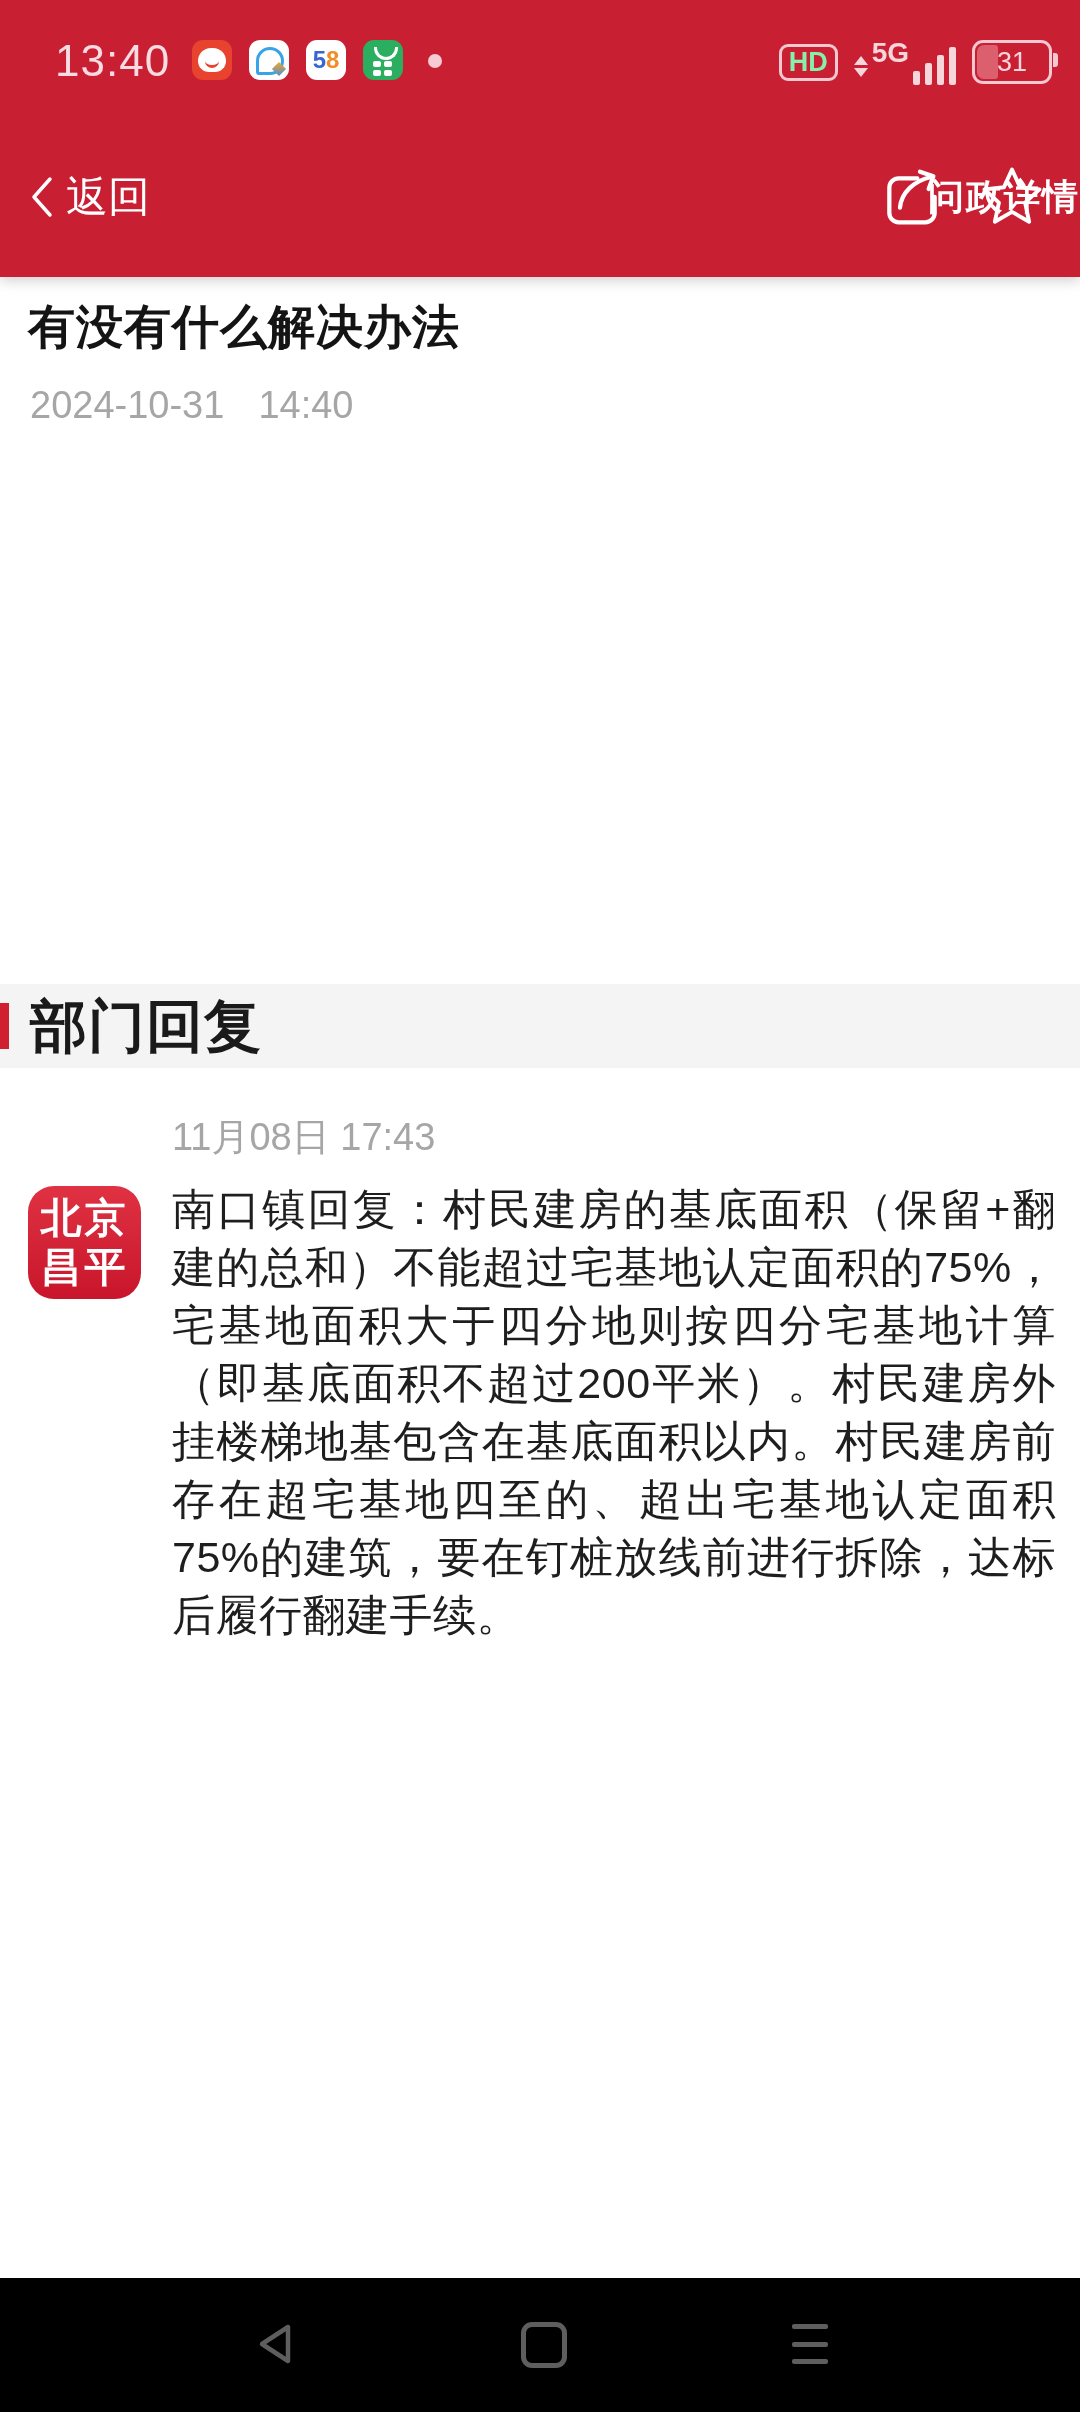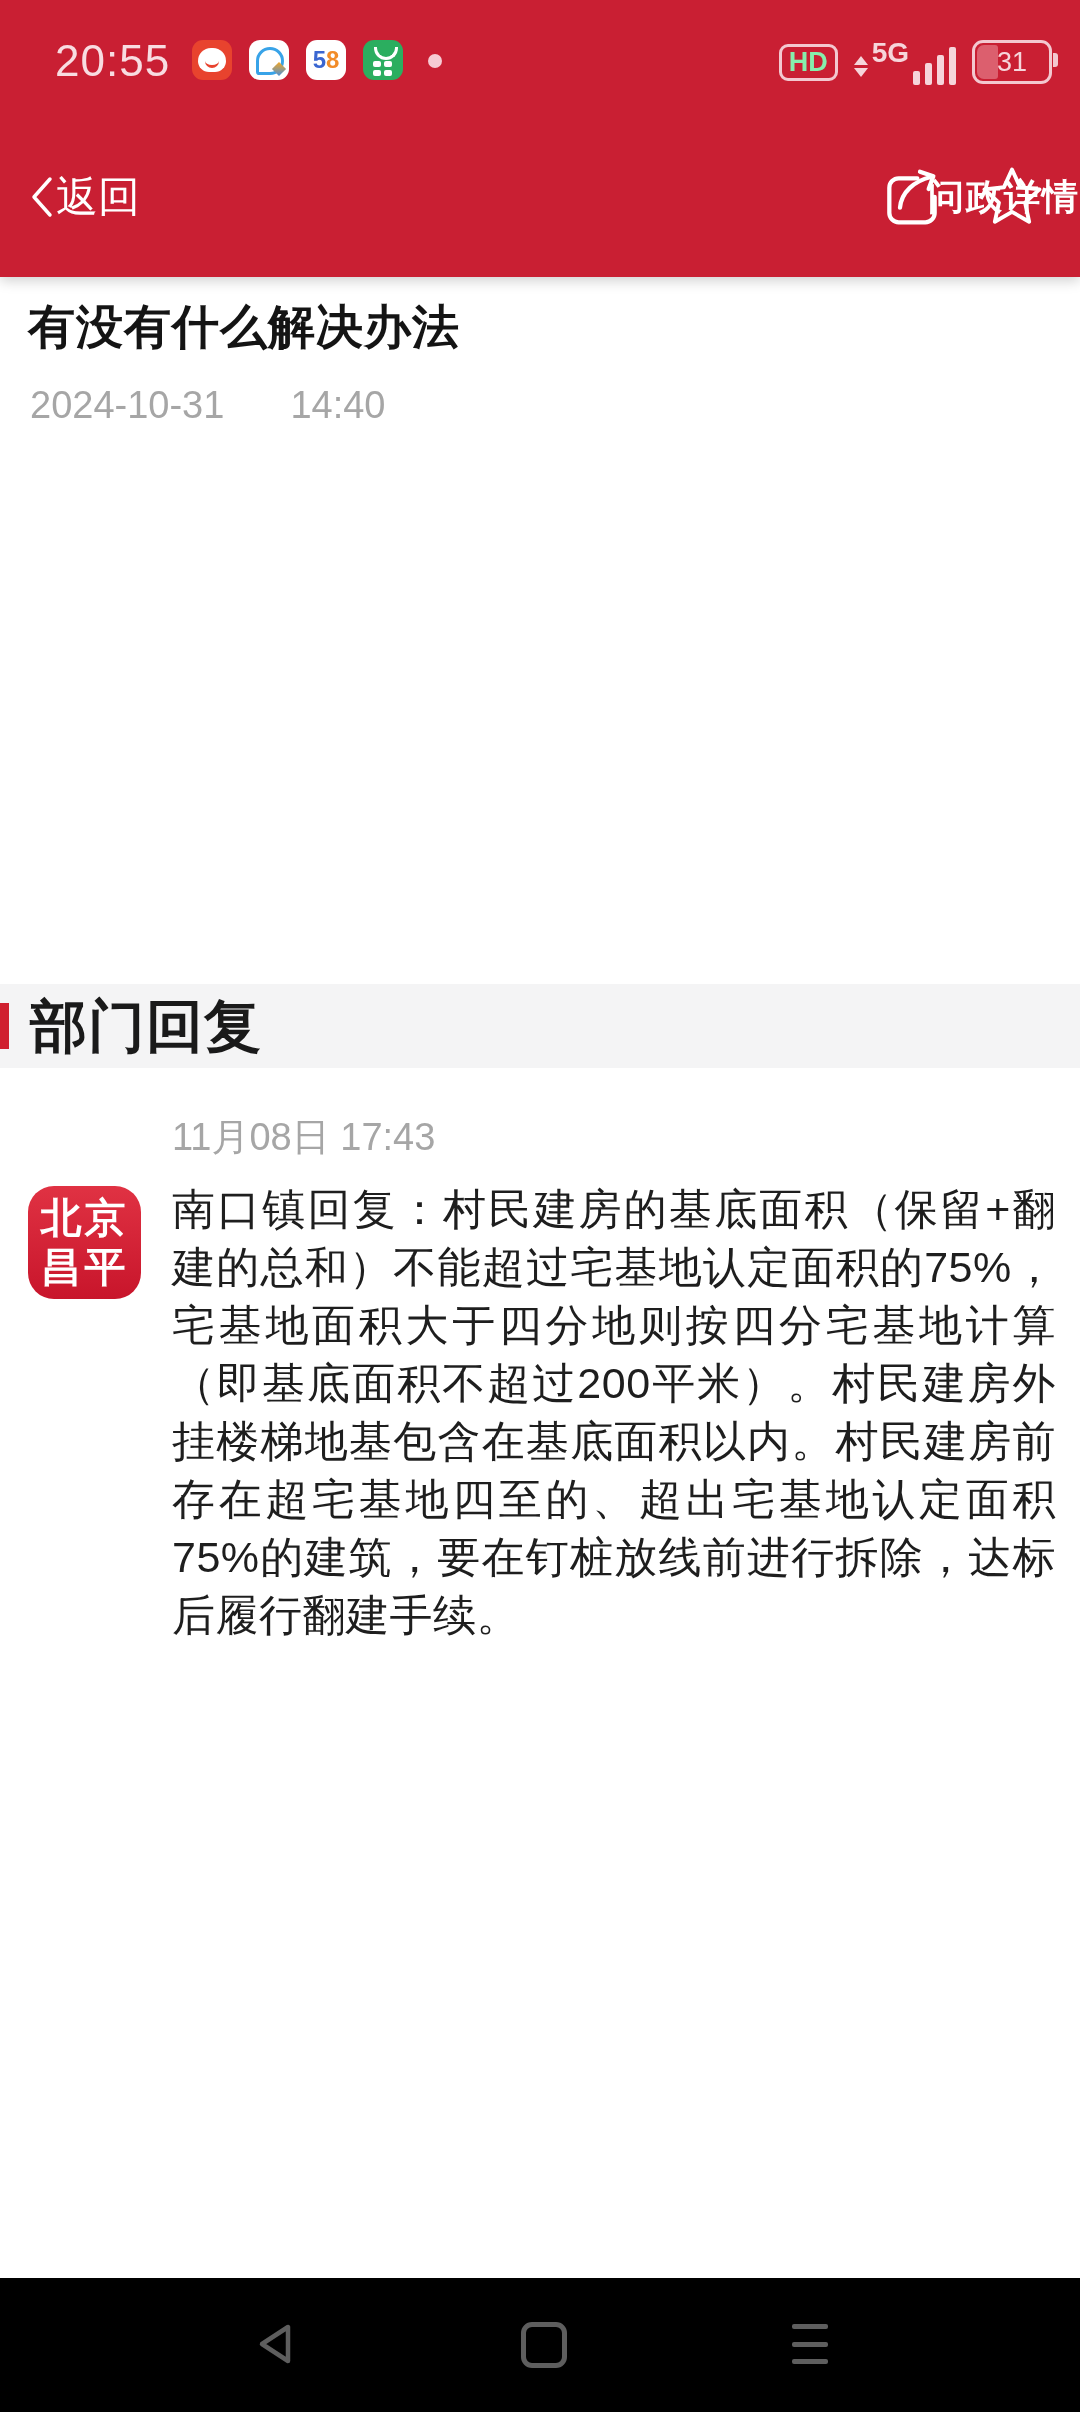--- a/index.html
+++ b/index.html
@@ -45,31 +45,31 @@
   .bars i:nth-child(1){height:14px;}
   .bars i:nth-child(2){height:22px;}
   .bars i:nth-child(3){height:30px;}
   .bars i:nth-child(4){height:38px;}
   .battery{position:relative;width:74px;height:38px;border:3px solid #F3C8D0;border-radius:11px;display:flex;align-items:center;justify-content:center;}
   .battery .nub{position:absolute;right:-9px;top:10px;width:5px;height:14px;background:#F3C8D0;border-radius:0 3px 3px 0;}
   .battery .fill{position:absolute;left:2px;top:2px;bottom:2px;background:rgba(255,214,222,.35);border-radius:7px 3px 3px 7px;}
   .battery .pct{position:relative;color:#F6D5DB;font-size:27px;}
 
   .nav-row{position:absolute;left:0;top:152px;width:1080px;height:90px;}
-  .back-group{position:absolute;left:26px;top:0;display:flex;align-items:center;height:90px;cursor:pointer;}
+  .back-group{position:absolute;left:26px;top:0;display:flex;align-items:center;gap:10px;height:90px;cursor:pointer;}
   .back-chevron svg{display:block;}
   .back-label{color:#fff;font-size:42px;}
   .nav-title{position:absolute;left:0;right:0;top:0;height:90px;line-height:90px;text-align:right;color:#fff;font-size:36px;font-weight:600;letter-spacing:2px;}
   .share-btn{position:absolute;right:136px;top:10px;width:64px;height:70px;}
   .star-btn{position:absolute;right:34px;top:10px;width:68px;height:70px;}
 
   
   .q-title{position:absolute;left:28px;top:296px;width:1024px;font-size:47px;font-weight:600;color:#141414;letter-spacing:1px;}
   .q-date{position:absolute;left:30px;top:384px;font-size:38px;color:#A6A6A6;}
-  .q-date .t{margin-left:66px;}
+  .q-date .t{margin-left:34px;}
   .q-body{
     position:absolute;left:28px;top:452px;width:1030px;
     font-size:43px;line-height:59px;color:#1E1E1E;text-align:justify;
     letter-spacing:.5px;
   }
 
   
   .section-hd{position:absolute;left:0;top:984px;width:1080px;height:84px;background:#F4F4F5;}
   .section-bar{position:absolute;left:0;top:19px;width:9px;height:46px;background:#D0202F;}
   .section-label{position:absolute;left:30px;top:0;height:84px;line-height:84px;font-size:57px;font-weight:600;color:#1A1A1A;letter-spacing:1px;}
@@ -95,21 +95,21 @@
   .sys-menu i{display:block;height:5px;background:#5E5E5E;border-radius:2px;}
 </style>
 </head>
 <body>
 
 <div class="screen">
 
   <div class="header">
 
     <div class="status-row">
-      <div class="clock">20:55</div>
+      <div class="clock">13:40</div>
 
       <div class="app-icons">
         <div class="app-ic ic-jd">
           <div class="face"></div>
           <div class="smile"></div>
         </div>
         <div class="app-ic ic-tim">
           <div class="bub"></div>
           <div class="dia"></div>
         </div>

